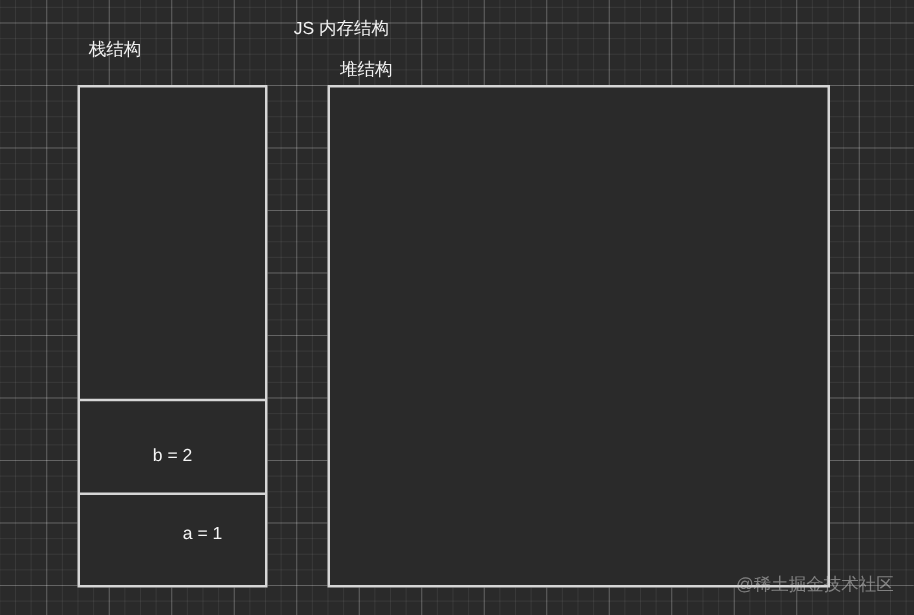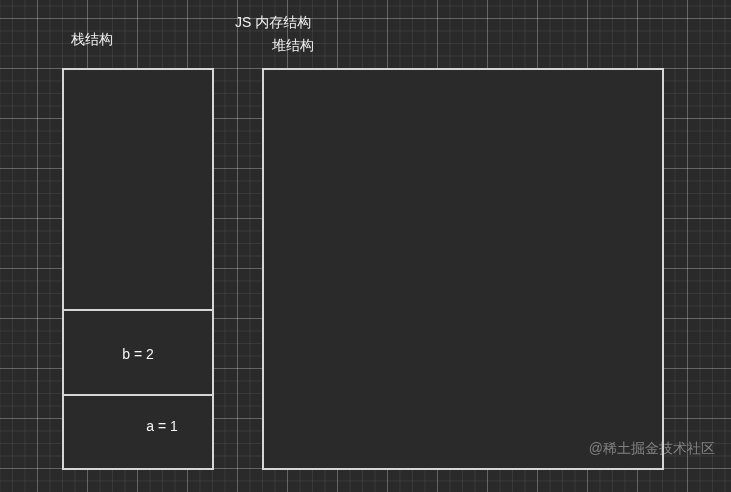--- a/index.html
+++ b/index.html
@@ -21,34 +21,34 @@
       position: absolute; box-sizing: border-box;
       border: 2px solid #d6d6d6; background: #2a2a2a;
     }
     .cell {
       position: absolute; left: 0; right: 0; box-sizing: border-box;
       display: flex; align-items: center; justify-content: center;
       font-size: 14px; color: #f5f5f5;
     }
     .cell.divided { border-top: 2px solid #d6d6d6; }
     .watermark {
-      position: absolute; right: 16px; bottom: 34px;
+      position: absolute; right: 16px; bottom: 15px;
       font-size: 14px; color: rgba(200,200,200,0.55); white-space: nowrap;
     }
   </style>
 </head>
 <body>
 
 <div class="label" style="left:235px; top:14px;">JS 内存结构</div>
 
 <div class="label" style="left:71px; top:31px;">栈结构</div>
-<div class="label" style="left:272px; top:37px;">堆结构</div>
+<div class="label" style="left:272px; top:47px;">堆结构</div>
 
 <div class="box" style="left:62px; top:68px; width:152px; height:402px;">
-  <div class="cell divided" style="top:239px; height:88px;">
+  <div class="cell divided" style="top:249px; height:88px;">
     <span>b = 2</span>
   </div>
   <div class="cell divided" style="top:324px; height:62px;padding-left:48px;">
     <span>a = 1</span>
   </div>
 </div>
 
 <div class="box" style="left:262px; top:68px; width:402px; height:402px;"></div>
 
 <div class="watermark">@稀土掘金技术社区</div>

